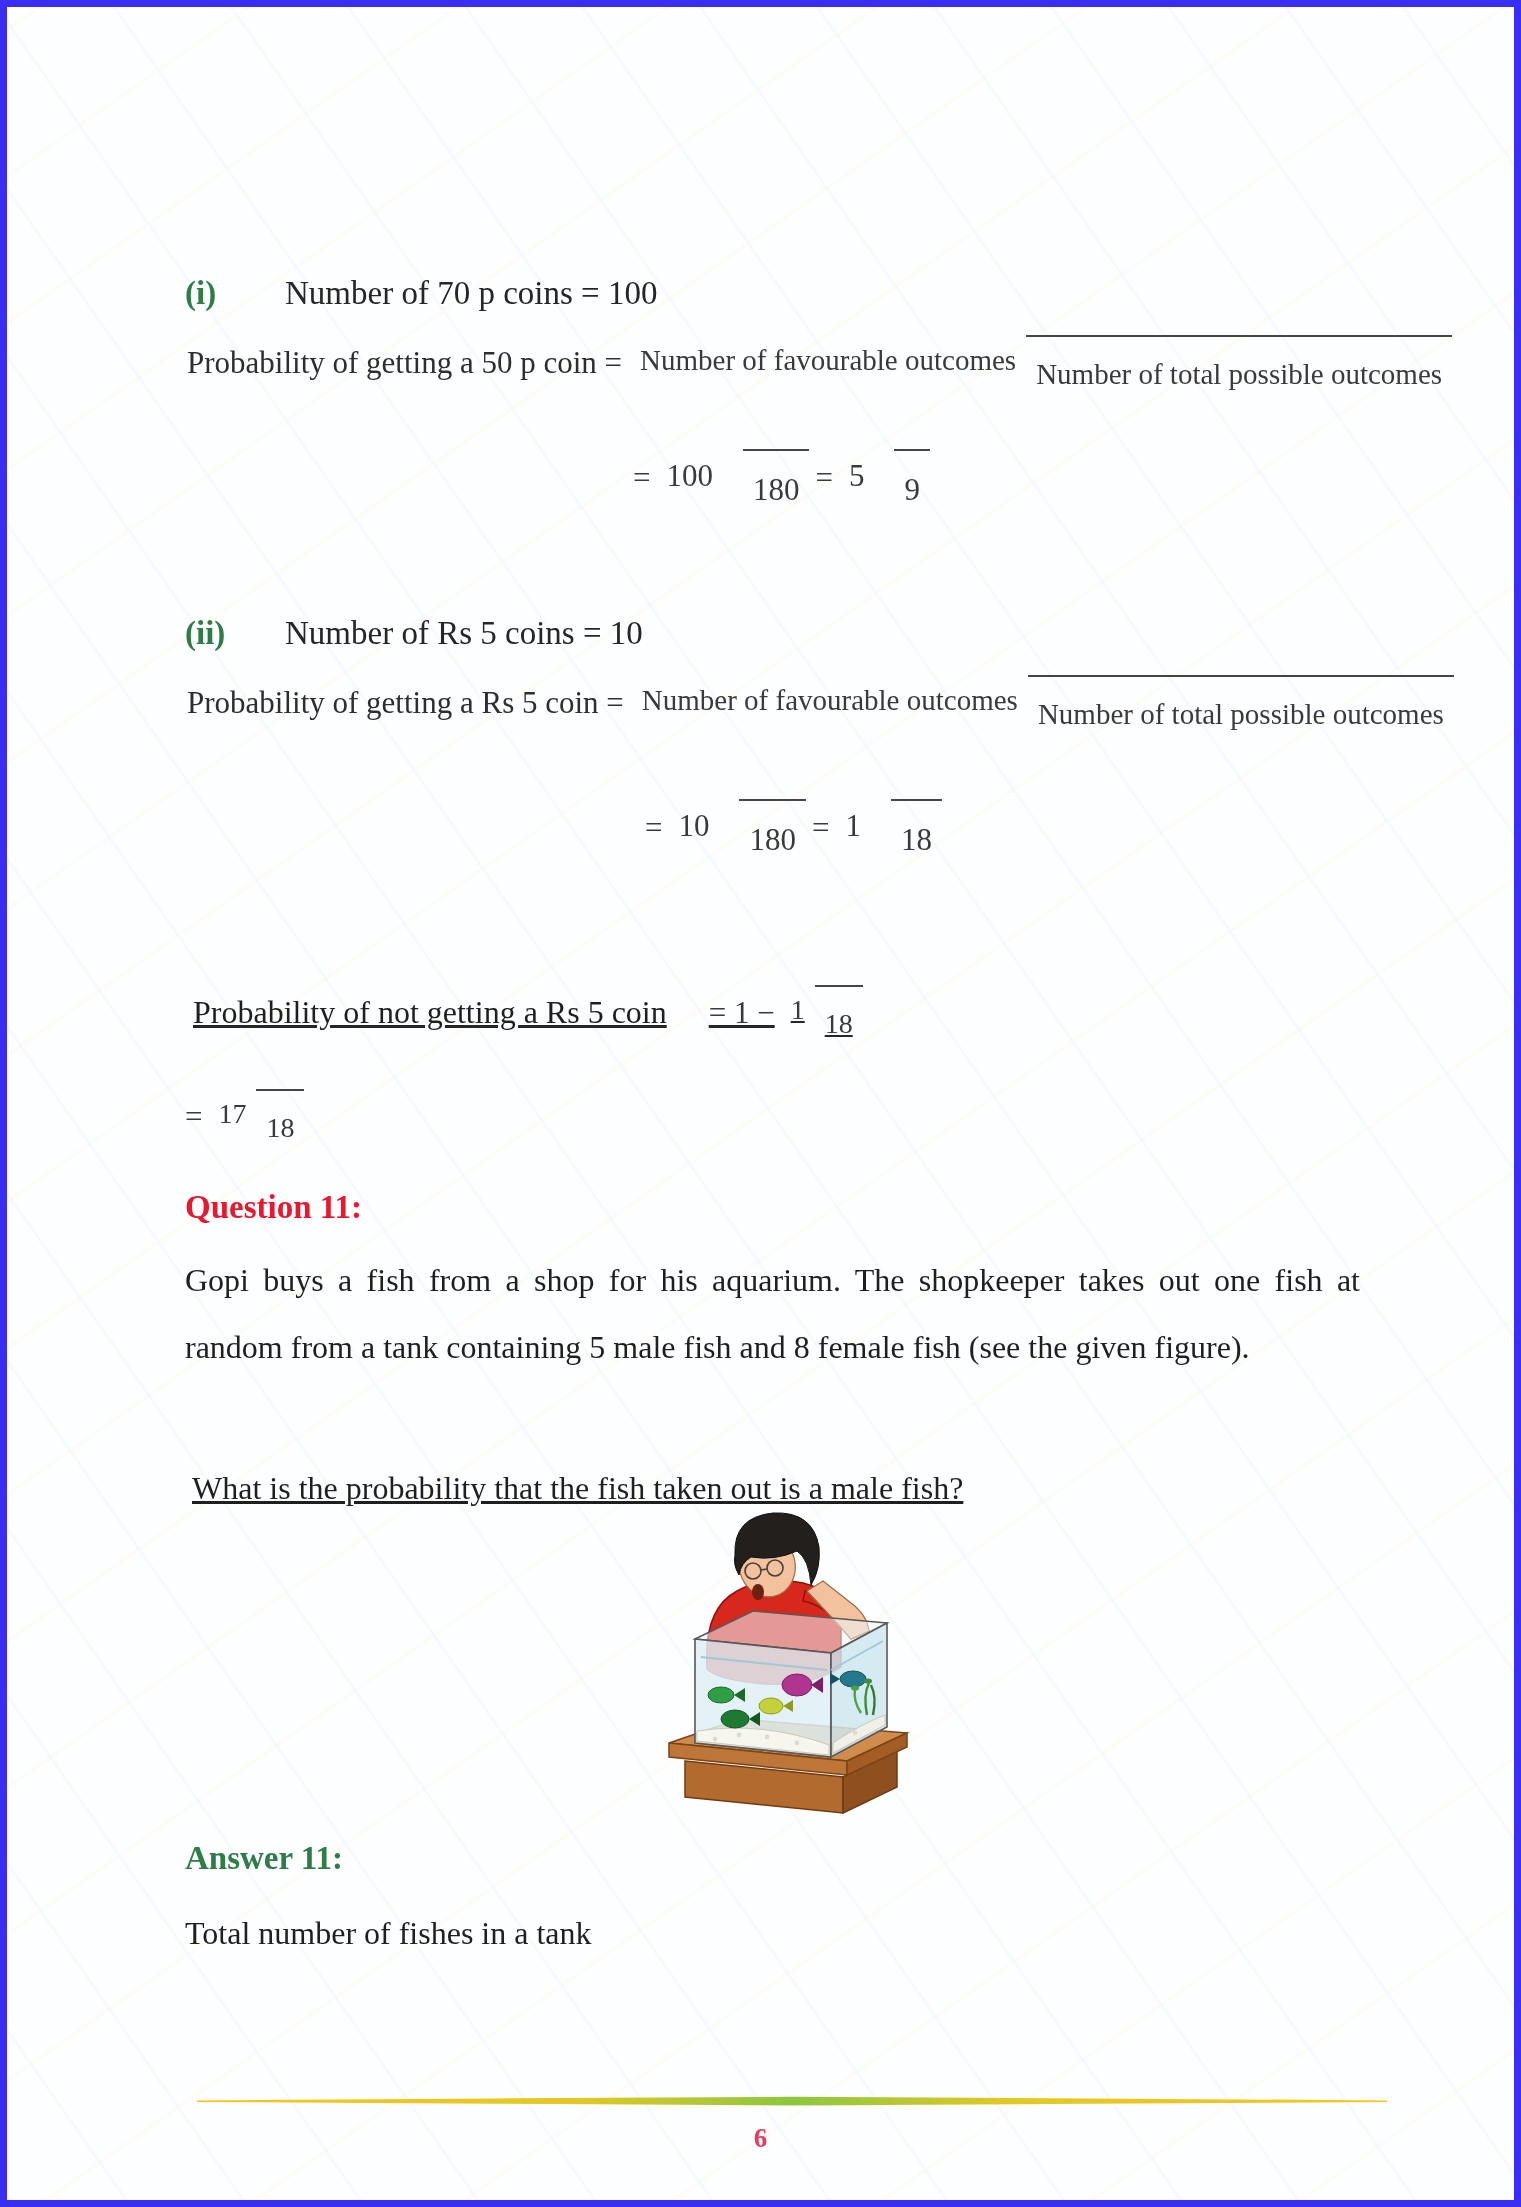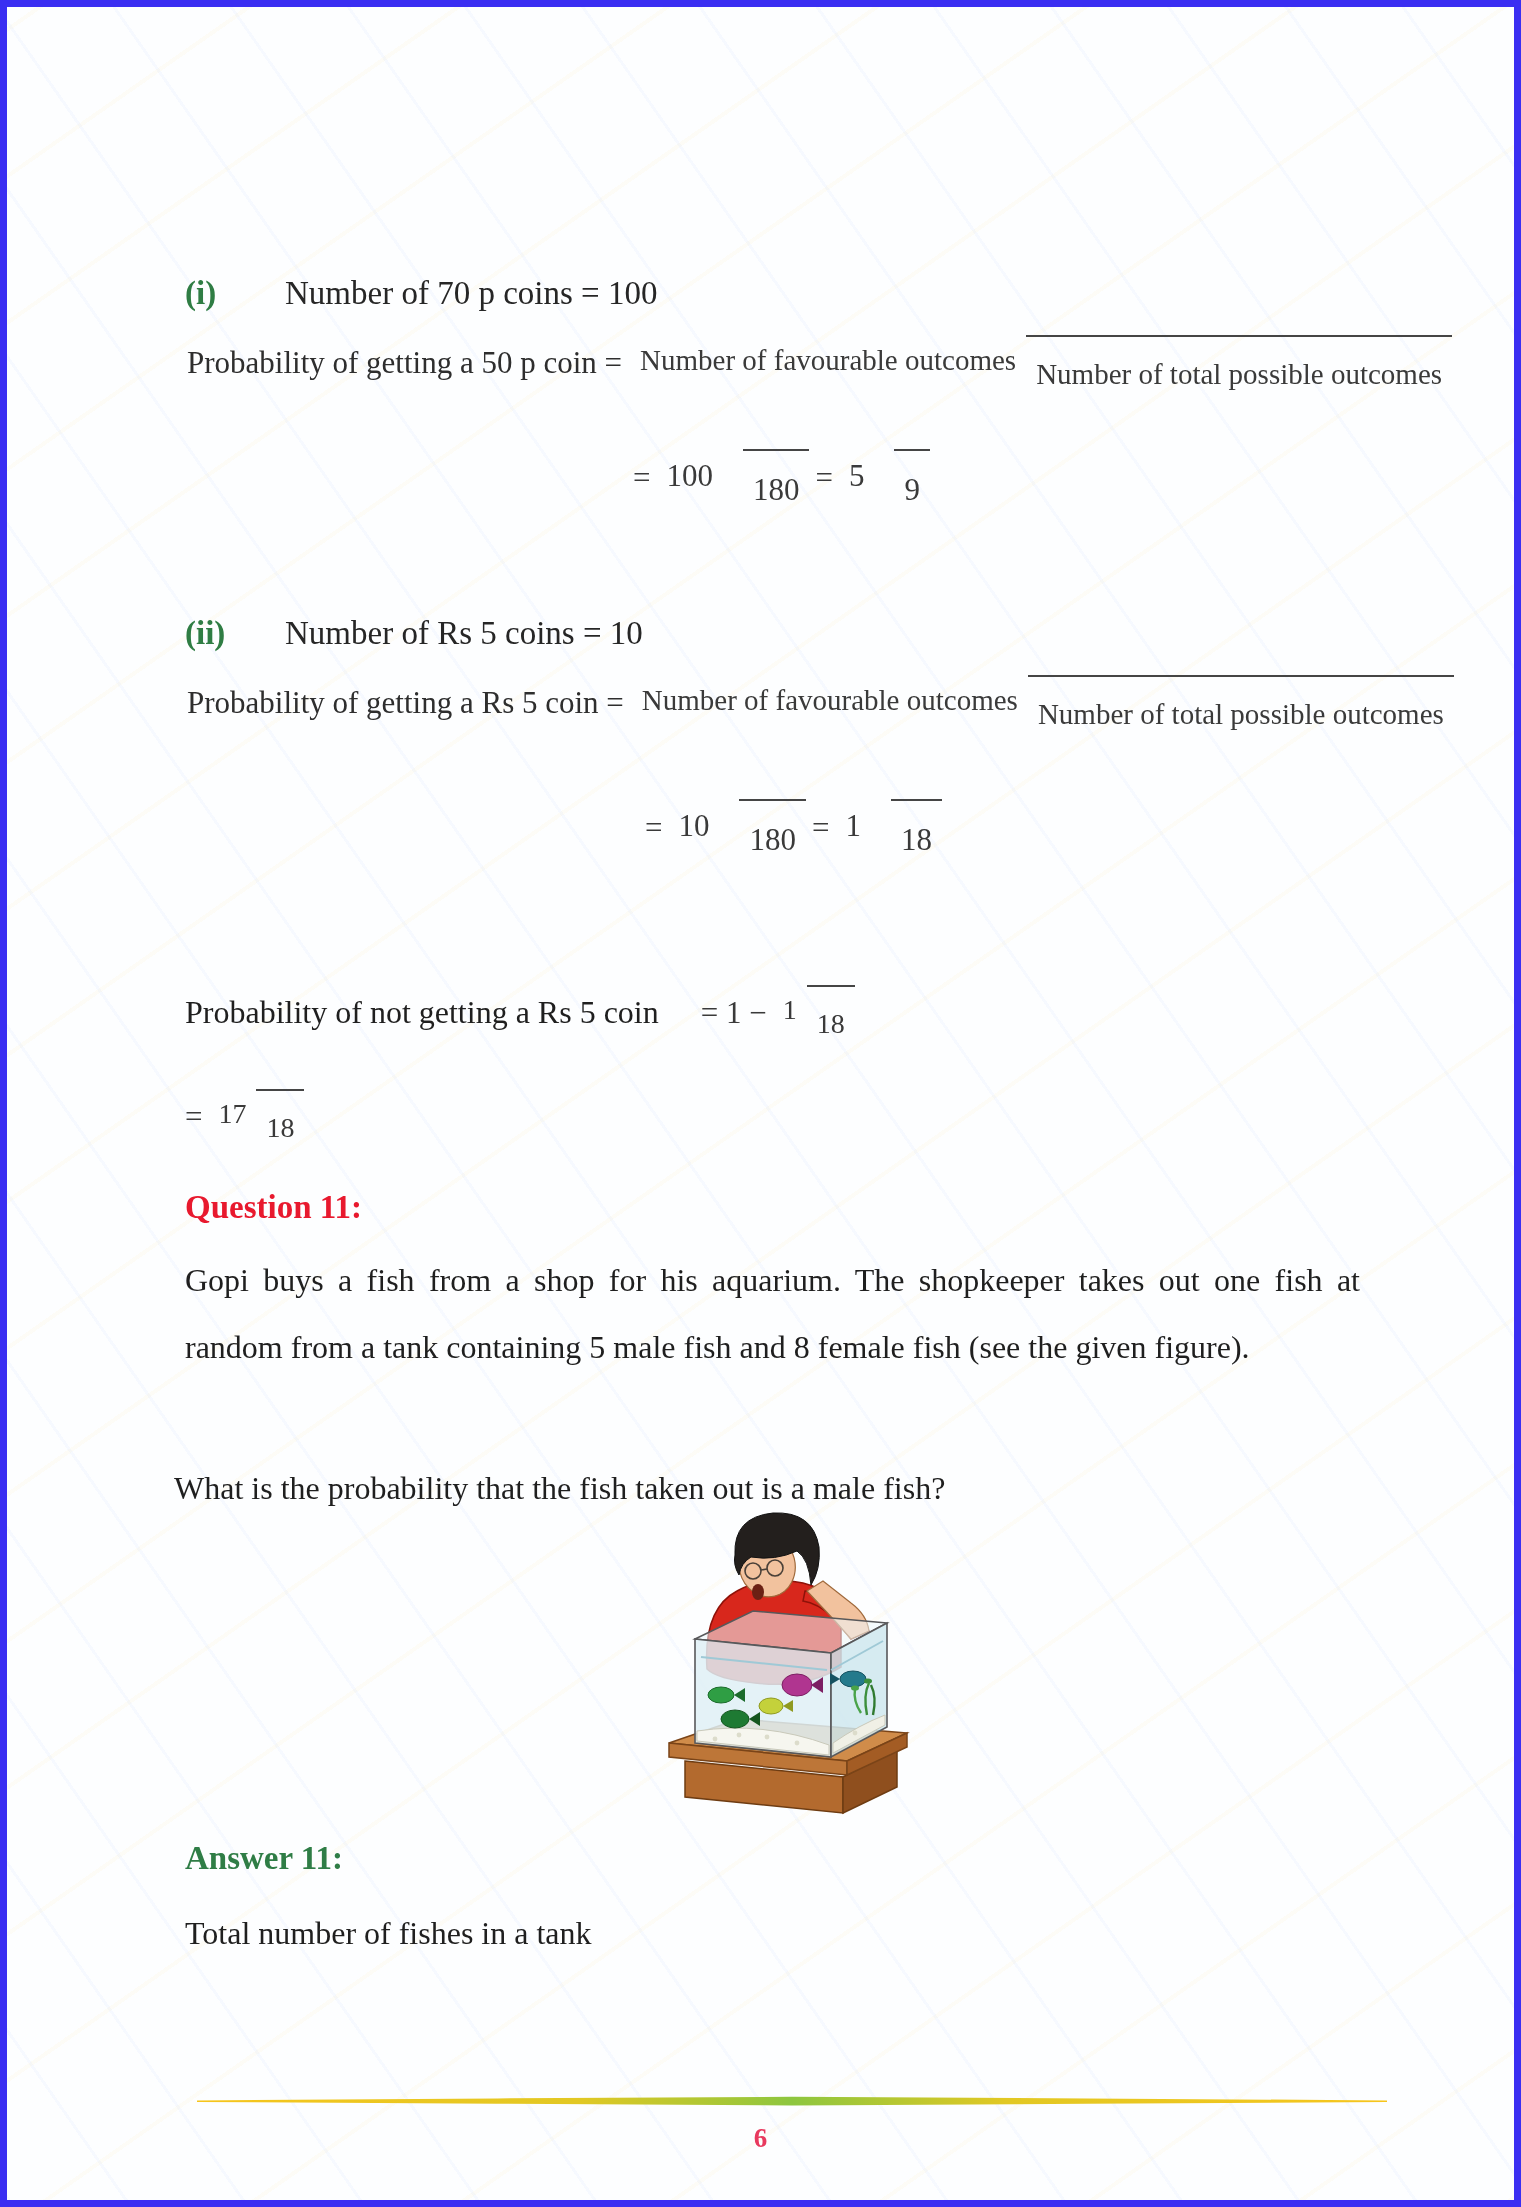--- a/index.html
+++ b/index.html
@@ -91,42 +91,42 @@
       <span class="num">10</span>
       <span class="den">180</span>
     </span>
     <span class="eqsign">=</span>
     <span class="frac numfrac">
       <span class="num">1</span>
       <span class="den">18</span>
     </span>
   </div>
 
-  <div class="abs row" style="left:178px;top:978px;">
+  <div class="abs row" style="left:186px;top:978px;text-decoration:underline;">
     <span class="flabel" style="font-size:32px;color:#1f1f1f;">Probability of not getting a Rs 5 coin</span>
     <span class="eqsign" style="margin-left:36px;white-space:nowrap;">= 1 −</span>
     <span class="frac smallfrac">
       <span class="num">1</span>
       <span class="den">18</span>
     </span>
   </div>
 
   <div class="abs row" style="left:178px;top:1082px;">
     <span class="eqsign" style="padding-left:0;">=</span>
     <span class="frac smallfrac">
       <span class="num">17</span>
       <span class="den">18</span>
     </span>
   </div>
 
   <div class="abs qtitle" style="left:178px;top:1182px;">Question 11:</div>
 
   <div class="abs bodytext para" style="left:178px;top:1240px;">Gopi buys a fish from a shop for his aquarium. The shopkeeper takes out one fish at random from a tank containing 5 male fish and 8 female fish (see the given figure).</div>
 
-  <div class="abs bodytext" style="left:167px;top:1448px;">What is the probability that the fish taken out is a male fish?</div>
+  <div class="abs bodytext" style="left:185px;top:1448px;text-decoration:underline;">What is the probability that the fish taken out is a male fish?</div>
 
   <div class="abs" style="left:648px;top:1492px;width:268px;height:318px;">
     <svg width="268" height="318" viewBox="0 0 268 318">
 
       <g>
         <polygon points="30,262 188,278 188,314 30,298" fill="#b36a2e" stroke="#6e3c12" stroke-width="1.5"></polygon>
         <polygon points="188,278 242,250 242,288 188,314" fill="#8f4f1e" stroke="#6e3c12" stroke-width="1.5"></polygon>
         <polygon points="14,244 192,262 252,234 84,220" fill="#d08c4a" stroke="#7a4418" stroke-width="1.5"></polygon>
         <polygon points="14,244 192,262 192,276 14,258" fill="#bd7638" stroke="#7a4418" stroke-width="1.5"></polygon>
         <polygon points="192,276 252,248 252,234 192,262" fill="#a35c24" stroke="#7a4418" stroke-width="1.5"></polygon>

